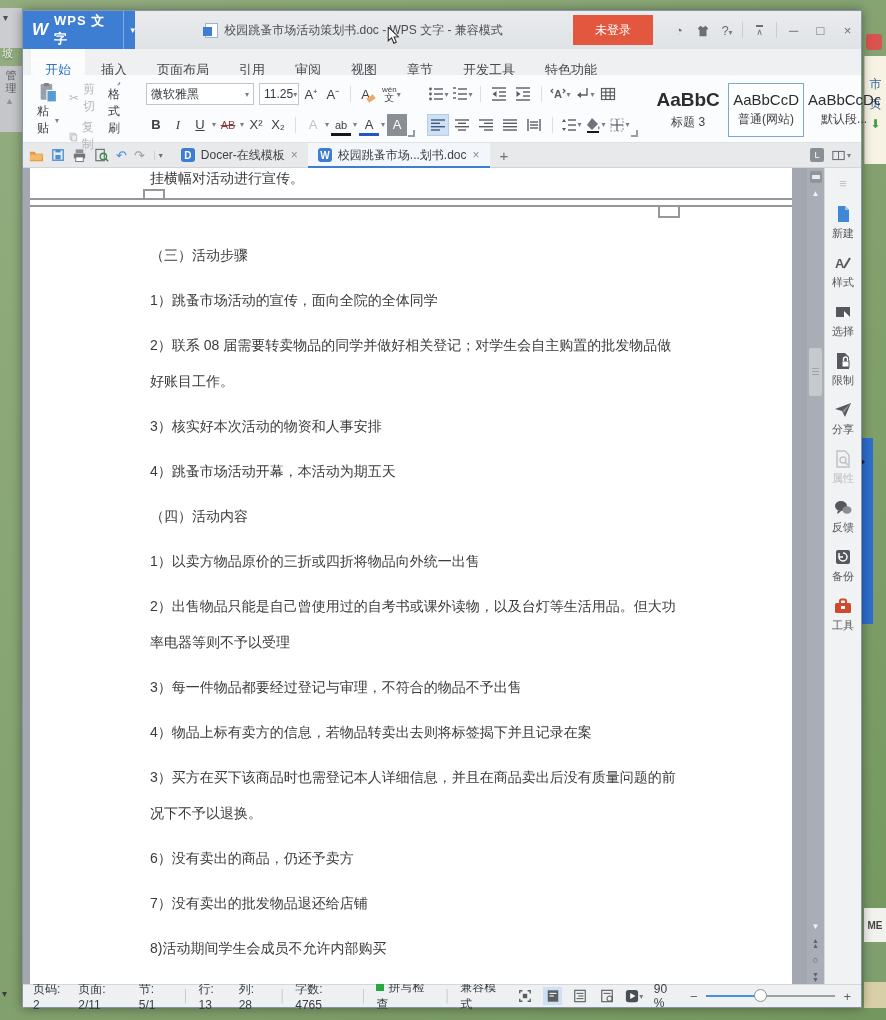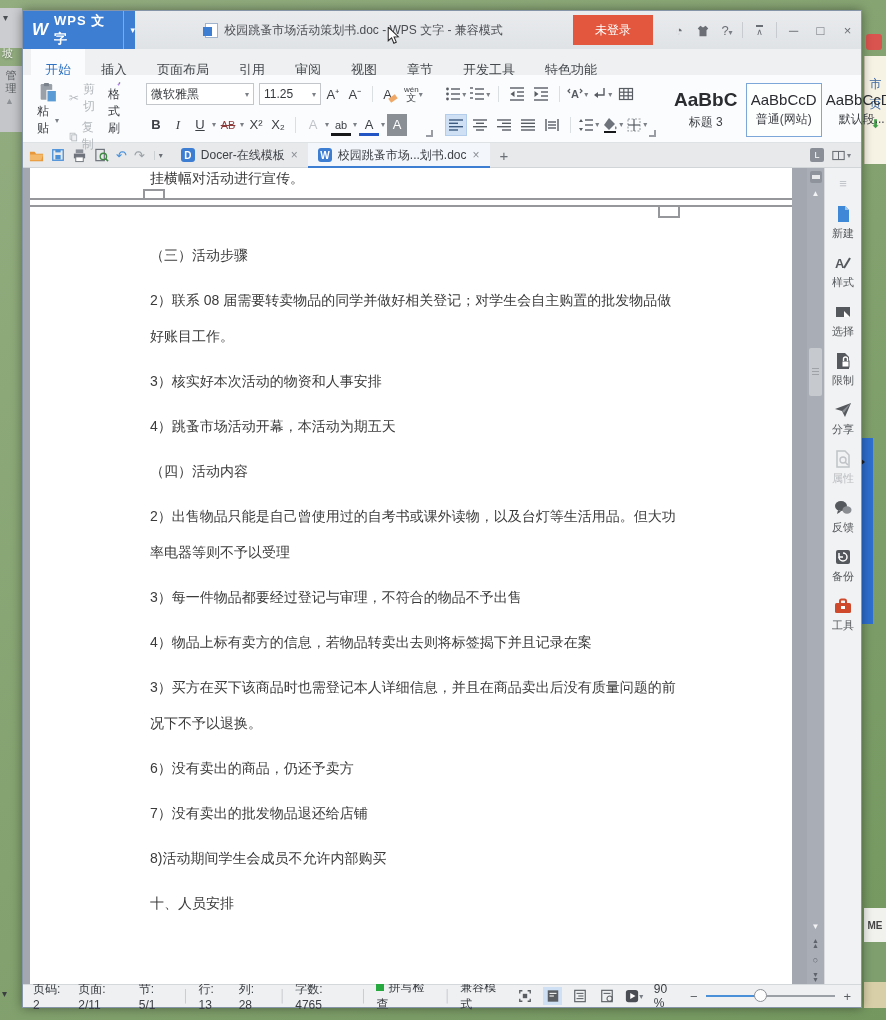--- a/index.html
+++ b/index.html
@@ -51,21 +51,21 @@
   .bigbtn { display:flex; flex-direction:column; align-items:flex-end; justify-content:space-between; padding:3px 6px; font-size:12px; color:#3c3f44; }
   .bigbtn .lbl { display:flex; align-items:center; gap:3px; }
   .caret { font-size:8px; color:#7b7f86; }
   .smallcol { display:flex; flex-direction:column; justify-content:space-around; }
   .smallbtn { display:flex; align-items:center; gap:4px; font-size:12px; color:#3c3f44; padding:2px 4px; }
   .smallbtn.disabled { color:#b4b8bd; }
   .fontgrp { display:flex; flex-direction:column; justify-content:space-around; }
   .frow { display:flex; align-items:center; gap:2px; }
   .combo { background:#fff; border:1px solid #c3c7cc; height:22px; display:flex; align-items:center; font-size:12px; color:#34373b; padding:0 4px; justify-content:space-between; }
   .combo.family { width:108px;font-family:Liberation Serif, serif; }
-  .combo.size { width:62px; margin-left:3px; }
+  .combo.size { width:40px; margin-left:3px; }
   .fbtn { min-width:20px; height:22px; display:flex; align-items:center; justify-content:center; font-size:13px; color:#3c3f44; padding:0 2px; }
   .fbtn.b { font-weight:bold; }
   .fbtn.i { font-style:italic; font-family:"Liberation Serif", serif; }
   .fbtn.u { text-decoration:underline; }
   .fbtn.strike { text-decoration:line-through; font-size:11px; color:#8c3b3b; }
   .fbtn.ghost { color:#c0c4c9; }
   .fbtn.colorA { border-bottom:3px solid #2455c4; line-height:14px; height:19px; margin-top:3px; }
   .fbtn.shadeA { background:#8a8f96; color:#fff; width:20px; }
   .fbtn.hl { border-bottom:3px solid #17181a; height:19px; margin-top:3px; font-size:11px; }
   .eraser { display:inline-block; width:8px; height:5px; background:#f0a868; transform:rotate(-35deg); margin-left:-3px; margin-top:8px; }
@@ -539,25 +539,27 @@
 
     <div class="main">
       <div class="docarea">
         <div class="page">
           <div class="prevline">挂横幅对活动进行宣传。</div>
           <div class="pbmark-l"></div>
           <div class="pbreak"></div>
           <div class="pbmark-r"></div>
           <div class="content">
             <div class="ln p">（三）活动步骤</div>
+            <div class="ln p">1）跳蚤市场活动的宣传，面向全院的全体同学</div>
             <div class="ln p">2）联系 08 届需要转卖物品的同学并做好相关登记；对学生会自主购置的批发物品做</div>
             <div class="ln">好账目工作。</div>
             <div class="ln p">3）核实好本次活动的物资和人事安排</div>
             <div class="ln p">4）跳蚤市场活动开幕，本活动为期五天</div>
             <div class="ln p">（四）活动内容</div>
+            <div class="ln p">1）以卖方物品原价的三折或四折将物品向外统一出售</div>
             <div class="ln p">2）出售物品只能是自己曾使用过的自考书或课外读物，以及台灯等生活用品。但大功</div>
             <div class="ln">率电器等则不予以受理</div>
             <div class="ln p">3）每一件物品都要经过登记与审理，不符合的物品不予出售</div>
             <div class="ln p">4）物品上标有卖方的信息，若物品转卖出去则将标签揭下并且记录在案</div>
             <div class="ln p">3）买方在买下该商品时也需登记本人详细信息，并且在商品卖出后没有质量问题的前</div>
             <div class="ln">况下不予以退换。</div>
             <div class="ln p">6）没有卖出的商品，仍还予卖方</div>
             <div class="ln p">7）没有卖出的批发物品退还给店铺</div>
             <div class="ln p">8)活动期间学生会成员不允许内部购买</div>
             <div class="ln p">十、人员安排</div>

